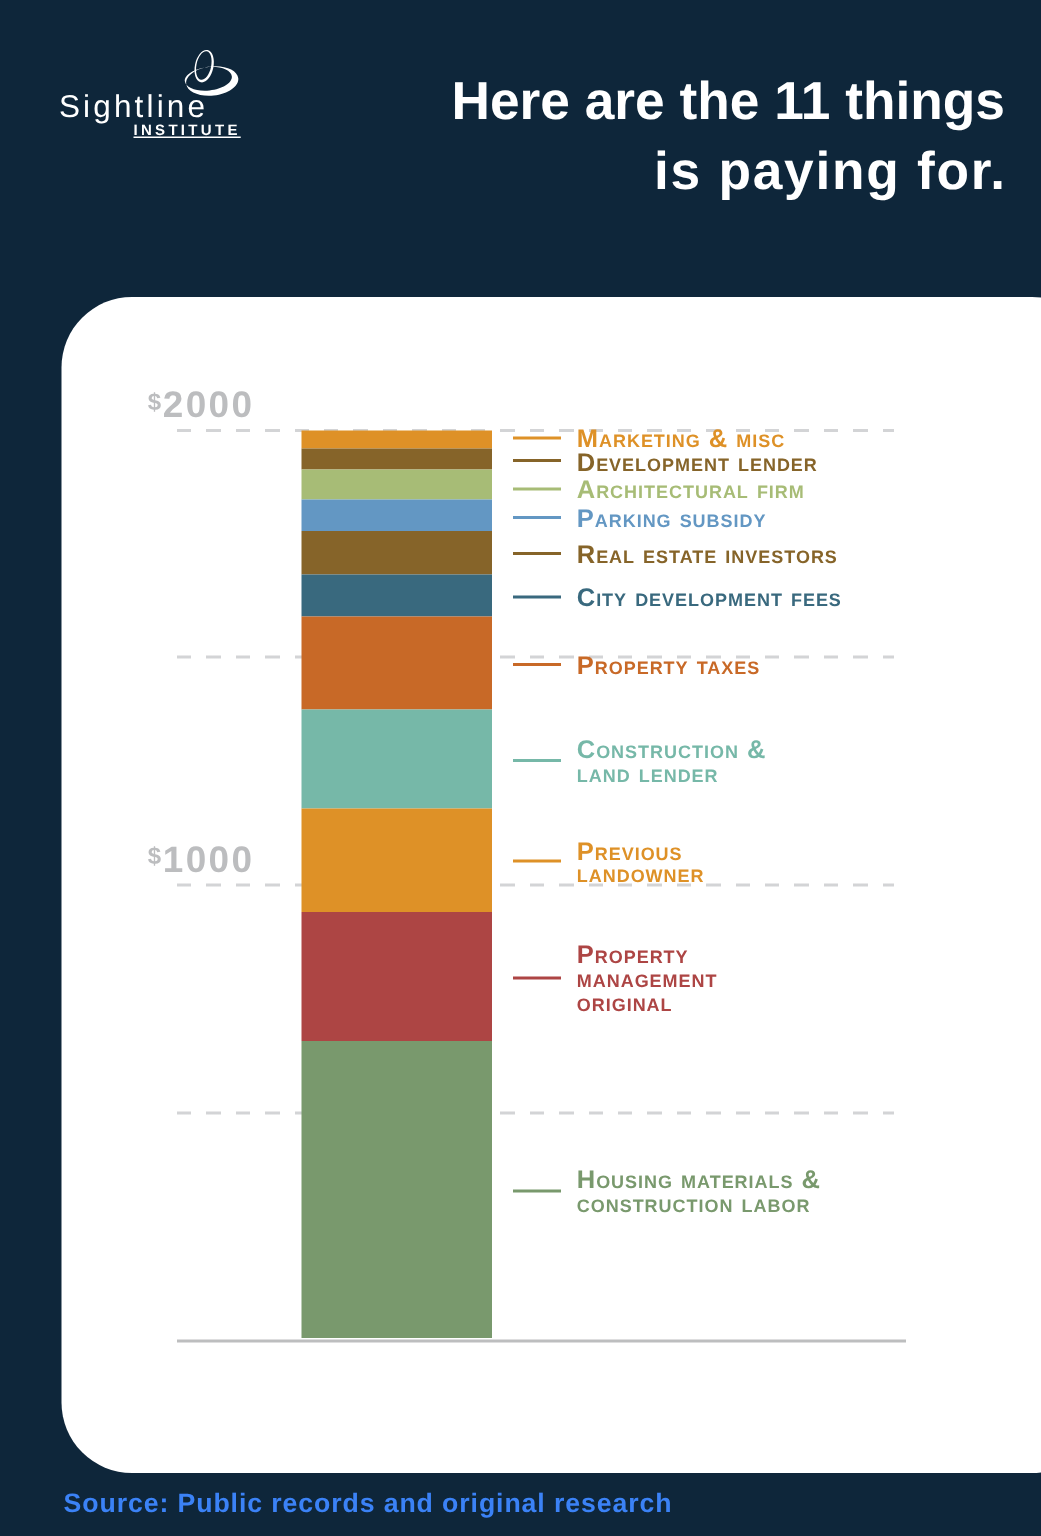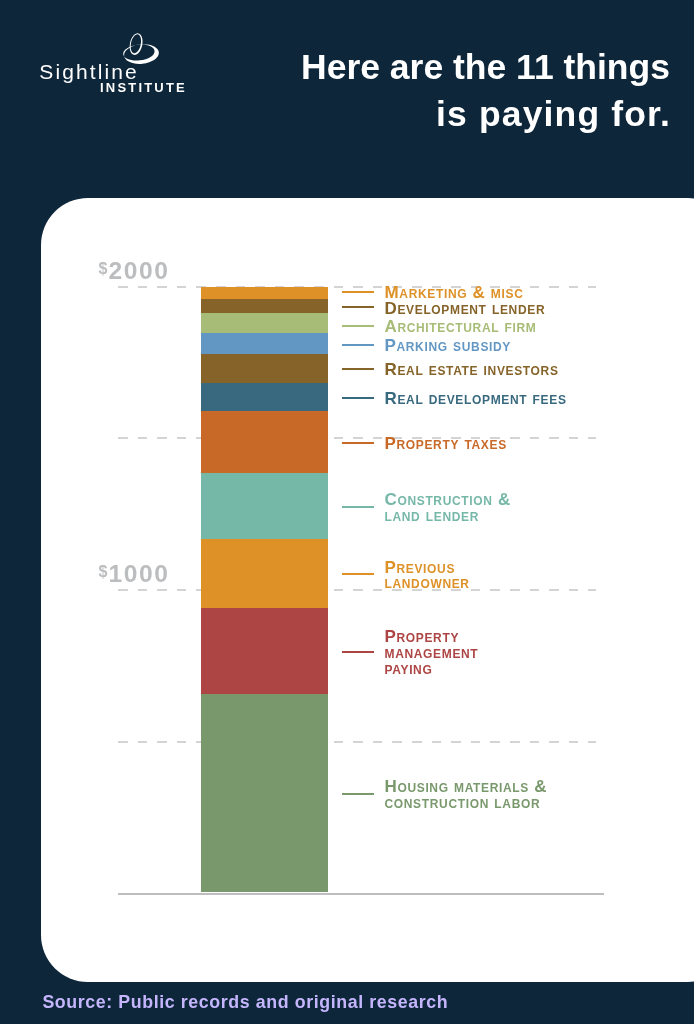--- a/index.html
+++ b/index.html
@@ -6,22 +6,22 @@
   body{width:694px;height:1024px;overflow:hidden;background:#0E263A;
        font-family:"Liberation Sans",sans-serif;-webkit-font-smoothing:antialiased;
 }
   #page{position:relative;width:694px;height:1024px;background:#0E263A;}
 
   
   #logo{position:absolute;left:0px;top:0px;width:200px;height:100px;}
   #logo-mark{position:absolute;left:120px;top:30px;}
   #logo-word{position:absolute;left:39.3px;top:60.5px;font-size:21px;font-weight:400;
              color:#ffffff;letter-spacing:2.1px;line-height:21px;white-space:nowrap;}
-  #logo-sub{position:absolute;left:100px;top:84.2px;font-size:13px;font-weight:700;
-            color:#ffffff;letter-spacing:2.2px;line-height:7.2px;white-space:nowrap;}
+  #logo-sub{position:absolute;left:89px;top:84.2px;font-size:10px;font-weight:700;
+            color:#ffffff;letter-spacing:2.2px;line-height:7.2px;white-space:nowrap;text-decoration:underline;}
 
   #title{position:absolute;left:255px;top:30.9px;width:402px;margin:13px;text-align:right;
          color:#ffffff;font-size:35.5px;font-weight:700;line-height:46.85px;letter-spacing:0px;}
   #title .dol{font-size:27px;vertical-align:3px;}
   #title>div:nth-child(1){letter-spacing:0px;}
   #title>div:nth-child(2){letter-spacing:1.15px;margin-right:-1.15px;}
   #title>div:nth-child(3){letter-spacing:0.62px;margin-right:-0.62px;font-style:italic;}
 
   
   #card{position:absolute;left:41px;top:198px;width:657px;height:784px;
@@ -37,21 +37,21 @@
   .leader{position:absolute;left:301.2px;width:31.8px;height:2px;}
   .lbl{position:absolute;left:343.5px;font-weight:700;font-size:17px;line-height:15.8px;
        letter-spacing:0.65px;white-space:pre-line;font-variant:small-caps;}
 
   #baseline{position:absolute;left:77px;top:695px;width:486px;height:1.6px;background:#bdbebf;}
 
   #footnote{position:absolute;left:180px;top:734.5px;width:406px;text-align:right;
             color:#9c9d9f;font-size:15.5px;line-height:15.8px;letter-spacing:0.78px;
             margin-right:-0.78px;white-space:pre-line;}
 
-  #source{position:absolute;left:42.4px;top:994px;color:#c4b5fd;font-size:17.8px;
+  #source{position:absolute;left:42.4px;top:994px;color:#3b82f6;font-size:17.8px;
           font-weight:700;line-height:17.8px;letter-spacing:0.6px;white-space:nowrap;}
 </style>
 </head>
 <body>
 
 <div id="page">
 
   <div id="logo">
     <span id="logo-mark">
       <svg width="44" height="40" viewBox="0 0 44 40" aria-hidden="true">
@@ -86,37 +86,37 @@
         <div class="leader" style="top: 126.5px; background: rgb(167, 188, 118);"></div>
         <div class="lbl" style="top: 120.7px; color: rgb(167, 188, 118);">Architectural firm</div>
         <div class="seg" style="top: 135.488px; height: 20.9173px; background: rgb(99, 151, 195);"></div>
         <div class="leader" style="top: 145.6px; background: rgb(99, 151, 195);"></div>
         <div class="lbl" style="top: 139.8px; color: rgb(99, 151, 195);">Parking subsidy</div>
         <div class="seg" style="top: 156.406px; height: 28.1929px; background: rgb(134, 100, 41);"></div>
         <div class="leader" style="top: 170.1px; background: rgb(134, 100, 41);"></div>
         <div class="lbl" style="top: 164.3px; color: rgb(134, 100, 41);">Real estate investors</div>
         <div class="seg" style="top: 184.599px; height: 28.4961px; background: rgb(57, 105, 126);"></div>
         <div class="leader" style="top: 198.8px; background: rgb(57, 105, 126);"></div>
-        <div class="lbl" style="top: 193px; color: rgb(57, 105, 126);">Real development fees</div>
+        <div class="lbl" style="top: 193px; color: rgb(57, 105, 126);">City development fees</div>
         <div class="seg" style="top: 213.095px; height: 61.8426px; background: rgb(200, 105, 39);"></div>
         <div class="leader" style="top: 244.2px; background: rgb(200, 105, 39);"></div>
         <div class="lbl" style="top: 238.4px; color: rgb(200, 105, 39);">Property taxes</div>
         <div class="seg" style="top: 274.937px; height: 65.7835px; background: rgb(118, 184, 168);"></div>
         <div class="leader" style="top: 307.9px; background: rgb(118, 184, 168);"></div>
         <div class="lbl" style="top: 294.2px; color: rgb(118, 184, 168);">Construction &amp;
 land lender</div>
         <div class="seg" style="top: 340.721px; height: 69.7245px; background: rgb(222, 145, 39);"></div>
         <div class="leader" style="top: 375.2px; background: rgb(222, 145, 39);"></div>
         <div class="lbl" style="top: 361.5px; color: rgb(222, 145, 39);">Previous
 landowner</div>
         <div class="seg" style="top: 410.445px; height: 85.1851px; background: rgb(173, 69, 68);"></div>
         <div class="leader" style="top: 452.7px; background: rgb(173, 69, 68);"></div>
         <div class="lbl" style="top: 431.1px; color: rgb(173, 69, 68);">Property
 management
-paying</div>
+original</div>
         <div class="seg" style="top: 495.63px; height: 198.866px; background: rgb(121, 153, 109);"></div>
         <div class="leader" style="top: 595px; background: rgb(121, 153, 109);"></div>
         <div class="lbl" style="top: 581.3px; color: rgb(121, 153, 109);">Housing materials &amp;
 construction labor</div>
       </div>
     <div id="baseline"></div>
   </div>
 
   <div id="source">Source: Public records and original research</div>
 </div>

